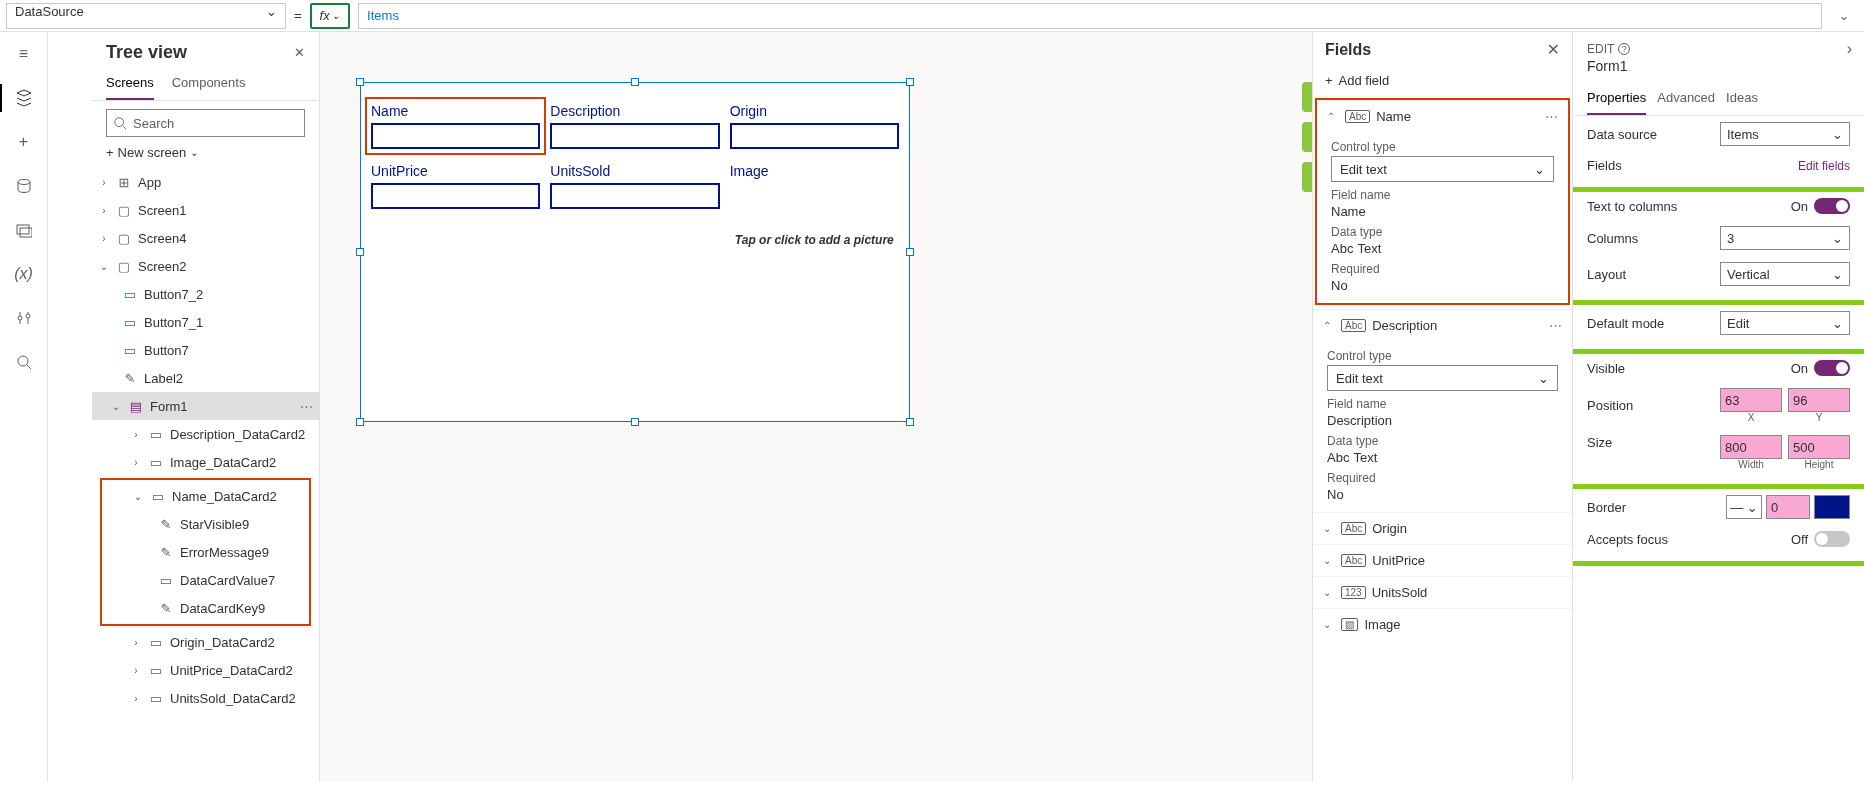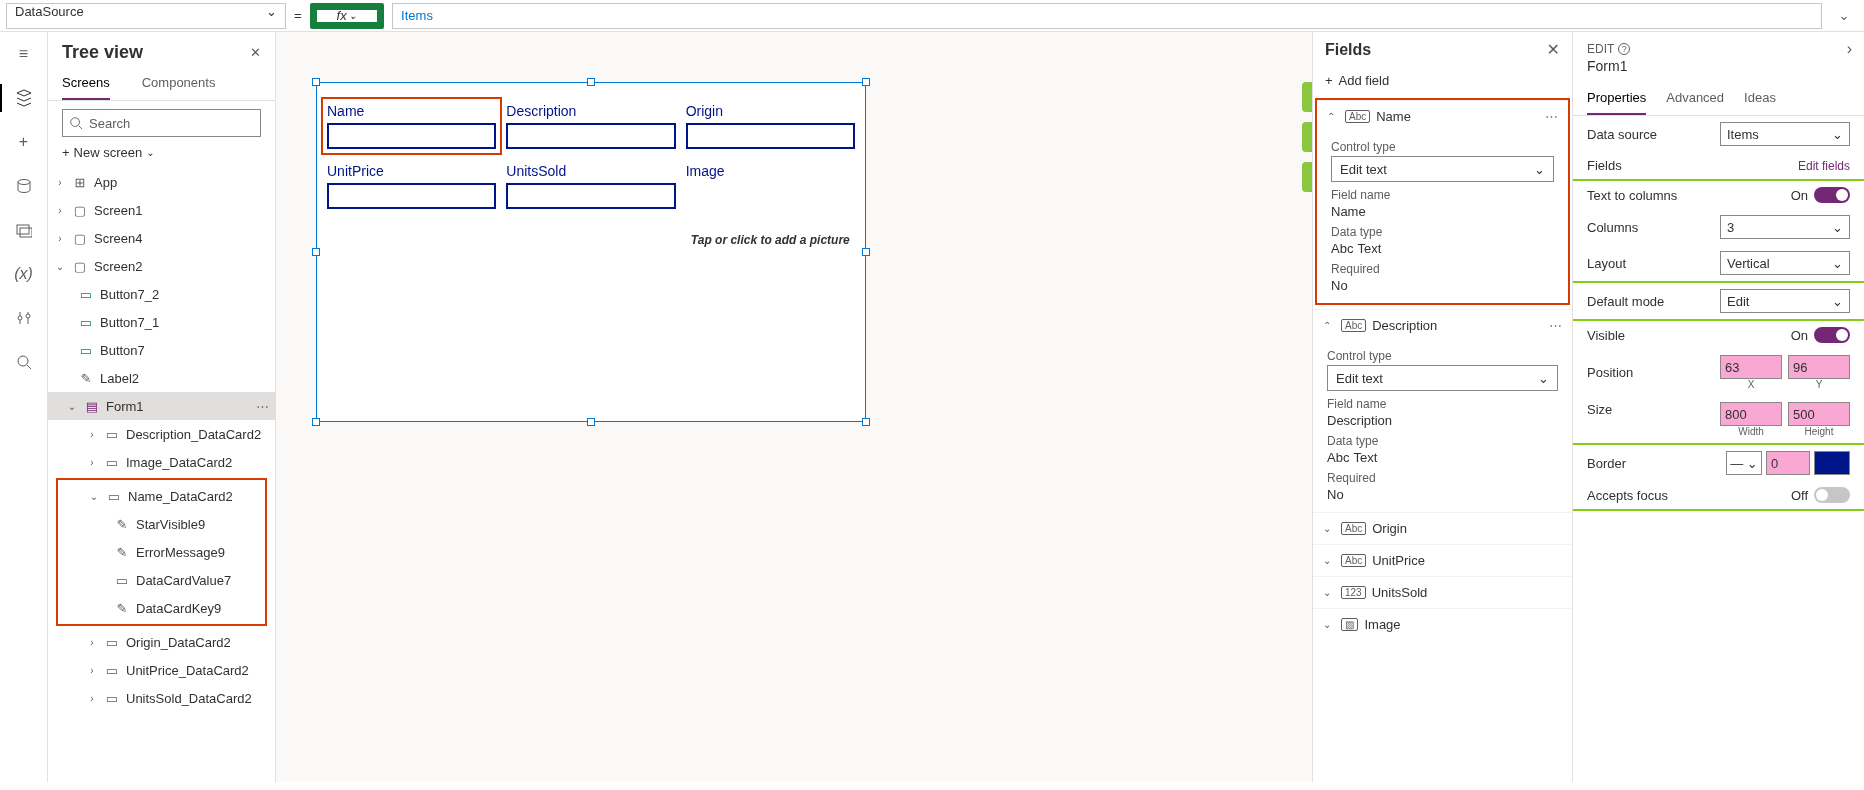--- a/index.html
+++ b/index.html
@@ -1,35 +1,35 @@
 <!DOCTYPE html>
 <html><head>
 <meta charset="utf-8">
 <style>
 * { box-sizing: border-box; font-family: "Segoe UI", Arial, sans-serif; }
 body { margin: 0; background: #fff; color: #323130; font-size: 13px; overflow: hidden; }
 
 
 .formula-row { display: flex; align-items: center; height: 32px; border-bottom: 1px solid #e1e1e1; padding: 4px 6px; gap: 8px; }
 .property-dd { display: flex; align-items: flex-start; justify-content: space-between; width: 280px; height: 26px; border: 1px solid #c8c6c4; padding: 0 8px; background: #fff; }
-.fx-btn { display: flex; align-items: center; gap: 2px; height: 26px; padding: 0 20px; border: 7px solid #15803d; border-radius: 2px; font-style: italic; color: #323130; background:#fff; }
+.fx-btn { display: flex; align-items: center; gap: 2px; height: 26px; padding: 0 8px; border: 2px solid #15803d; border-radius: 2px; font-style: italic; color: #323130; background:#fff; }
 .fx-input { flex: 1; height: 26px; border: 1px solid #c8c6c4; padding: 0 8px; display: flex; align-items: center; color: #0078d4; font-family: Consolas, monospace; background:#fff; }
 .exp-btn { width: 28px; height: 28px; display:flex; align-items:center; justify-content:center; color:#605e5c; }
 
 
 .main { display: flex; height: calc(100vh - 40px); }
 .leftrail { width: 48px; border-right: 1px solid #e1e1e1; display: flex; flex-direction: column; }
 .rail-btn { height: 44px; display: flex; align-items: center; justify-content: center; color: #605e5c; font-size: 16px; position:relative; }
 .rail-btn.active::before { content:""; position:absolute; left:0; top:8px; bottom:8px; width:2px; background:#000; }
 
 
-.tree-panel { width: 228px; border-right: 1px solid #e1e1e1; display: flex; flex-direction: column; }
+.tree-panel { width: 228px; border-right: 1px solid #e1e1e1; display: flex; flex-direction: column; margin-left: 44px; }
 .tree-header { display: flex; justify-content: space-between; align-items:center; padding: 10px 14px 4px 14px; }
 .tree-title { font-size: 18px; font-weight: 600; }
-.tree-tabs { display: flex; gap: 32px; padding: 0 14px; border-bottom: 1px solid #e1e1e1; }
+.tree-tabs { display: flex; gap: 18px; padding: 0 14px; border-bottom: 1px solid #e1e1e1; }
 .tree-tab { padding: 8px 0; color: #605e5c; cursor: pointer; }
 .tree-tab.active { color: #000; border-bottom: 2px solid #742774; }
 .search-box { margin: 8px 14px; height: 28px; border: 1px solid #8a8886; display: flex; align-items: center; padding: 0 6px; gap: 6px; color: #605e5c; }
 .newscreen { margin: 0 14px 8px 14px; display: flex; align-items: center; gap: 4px; color: #323130; }
 .tree-body { flex:1; overflow-y:auto; }
 .tree-node { display: flex; align-items: center; height: 28px; padding-right: 6px; color: #323130; font-size: 13px; gap: 6px; }
 .tree-node.selected { background: #e1dfdd; }
 .caret { width: 12px; text-align: center; color: #605e5c; font-size: 10px; }
 .node-icon { width: 16px; display:flex; justify-content:center; color:#605e5c; }
 .node-icon.form { color:#742774; }
@@ -64,24 +64,24 @@
 .fd-value { color:#323130; font-size:13px; margin-top:2px; }
 .fd-select { margin-top:2px; height:26px; border:1px solid #8a8886; display:flex; align-items:center; justify-content:space-between; padding:0 8px; background:#fff; }
 .fd-icon-text { display:flex; align-items:center; gap:4px; margin-top:2px; font-size:13px; }
 .field-highlight { border:2px solid #d83b01; margin: 4px 2px; }
 
 
 .props-panel { width: 292px; border-left:1px solid #e1e1e1; display:flex; flex-direction:column; }
 .props-header { padding:10px 14px 0 14px; font-size:12px; color:#605e5c; display:flex; align-items:center; gap:4px; position:relative;}
 .props-exp { position:absolute; right:12px; color:#605e5c; font-size:16px;}
 .props-name { padding:2px 14px 8px 14px; font-size:14px; }
-.props-tabs { display:flex; gap:20px; padding:0 14px; border-bottom:1px solid #e1e1e1; font-size:13px; }
+.props-tabs { display:flex; gap:11px; padding:0 14px; border-bottom:1px solid #e1e1e1; font-size:13px; }
 .props-tab { padding:8px 0; color:#605e5c; cursor:pointer; }
 .props-tab.active { color:#000; border-bottom:2px solid #742774; }
-.prop-section { border-bottom:2px solid #84cc16; padding: 0 0 0 0; }
+.prop-section { border-bottom:5px solid #84cc16; padding: 0 0 8px 0; }
 .prop-row { display:flex; align-items:center; justify-content:space-between; padding:6px 14px; font-size:13px; }
 .prop-row .val-box { width:130px; height:24px; border:1px solid #8a8886; display:flex; align-items:center; justify-content:space-between; padding:0 6px; background:#fff;}
 .prop-row .toggle { width:36px; height:16px; border-radius:10px; background:#742774; position:relative; }
 .prop-row .toggle::after { content:""; position:absolute; width:12px; height:12px; background:#fff; border-radius:50%; right:2px; top:2px; }
 .prop-row .toggle.off { background:#c8c6c4; }
 .prop-row .toggle.off::after { left:2px; right:auto; }
 .toggle-wrap { display:flex; align-items:center; gap:6px; }
 .editfields-link { color:#742774; font-size:12px; }
 .num-pair { display:flex; gap:6px; }
 .num-box { width:62px; height:24px; border:1px solid #8a8886; padding:0 4px; display:flex; align-items:center; background:#f9a8d4; font-size:13px;}

